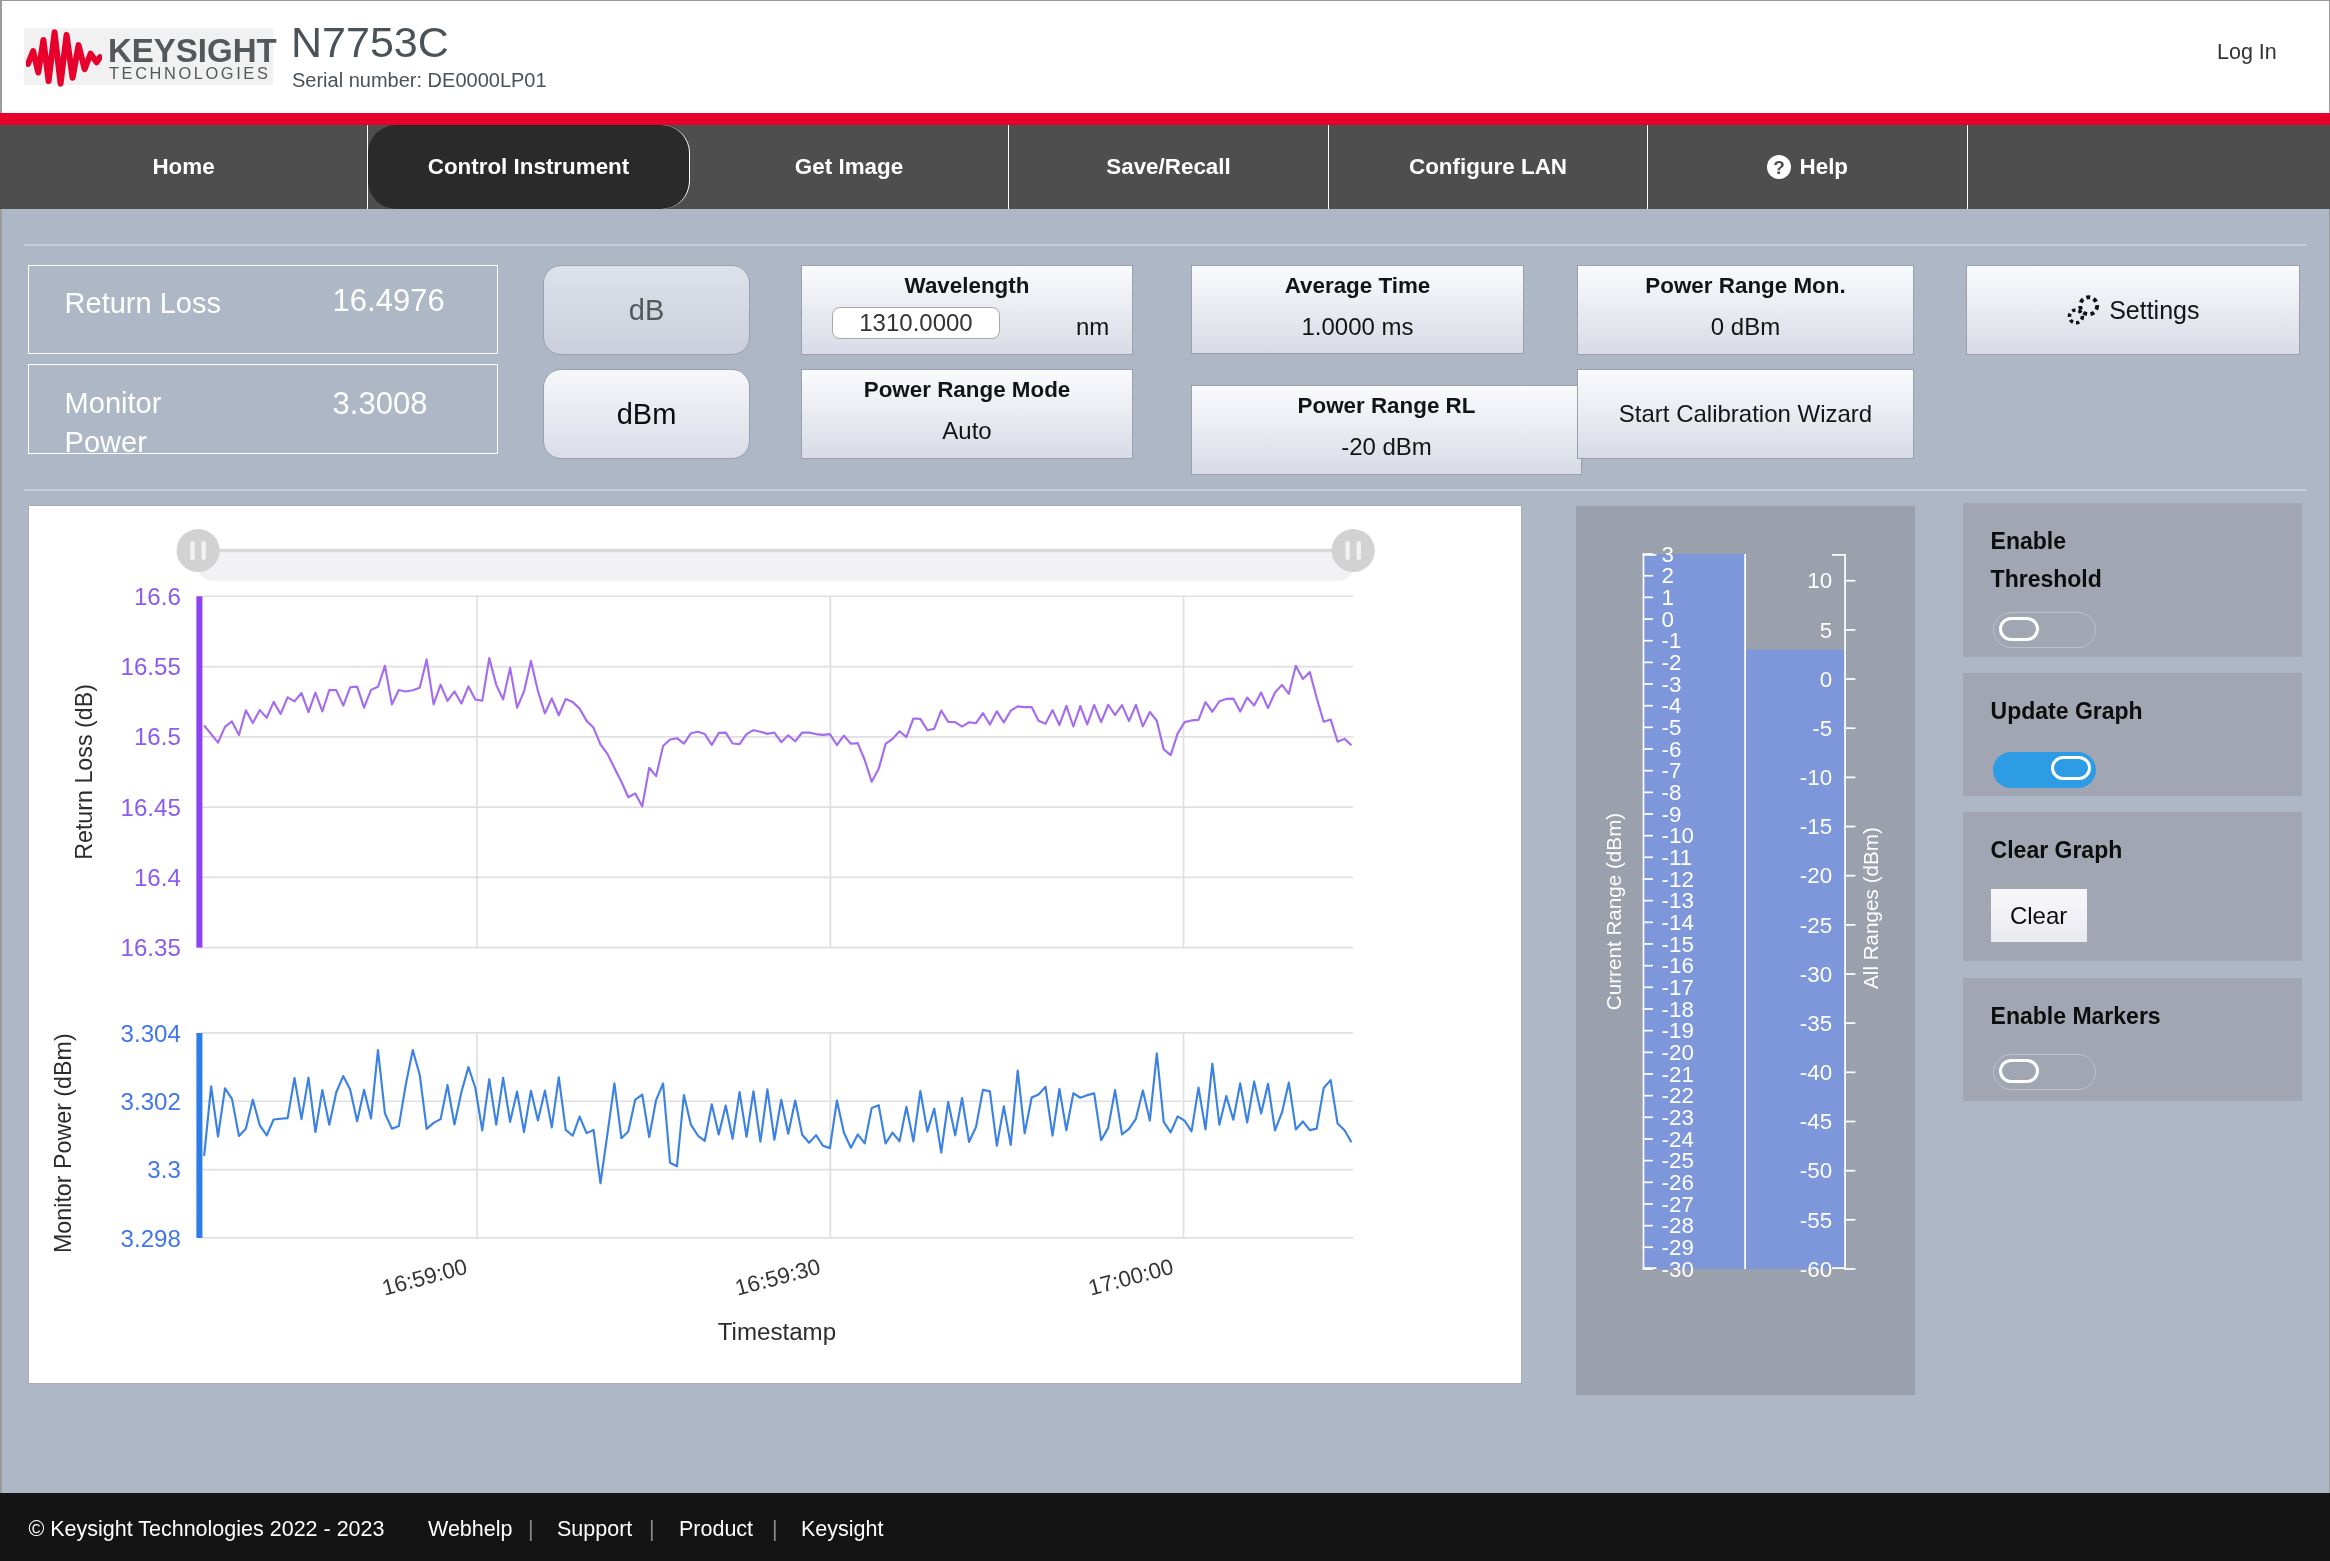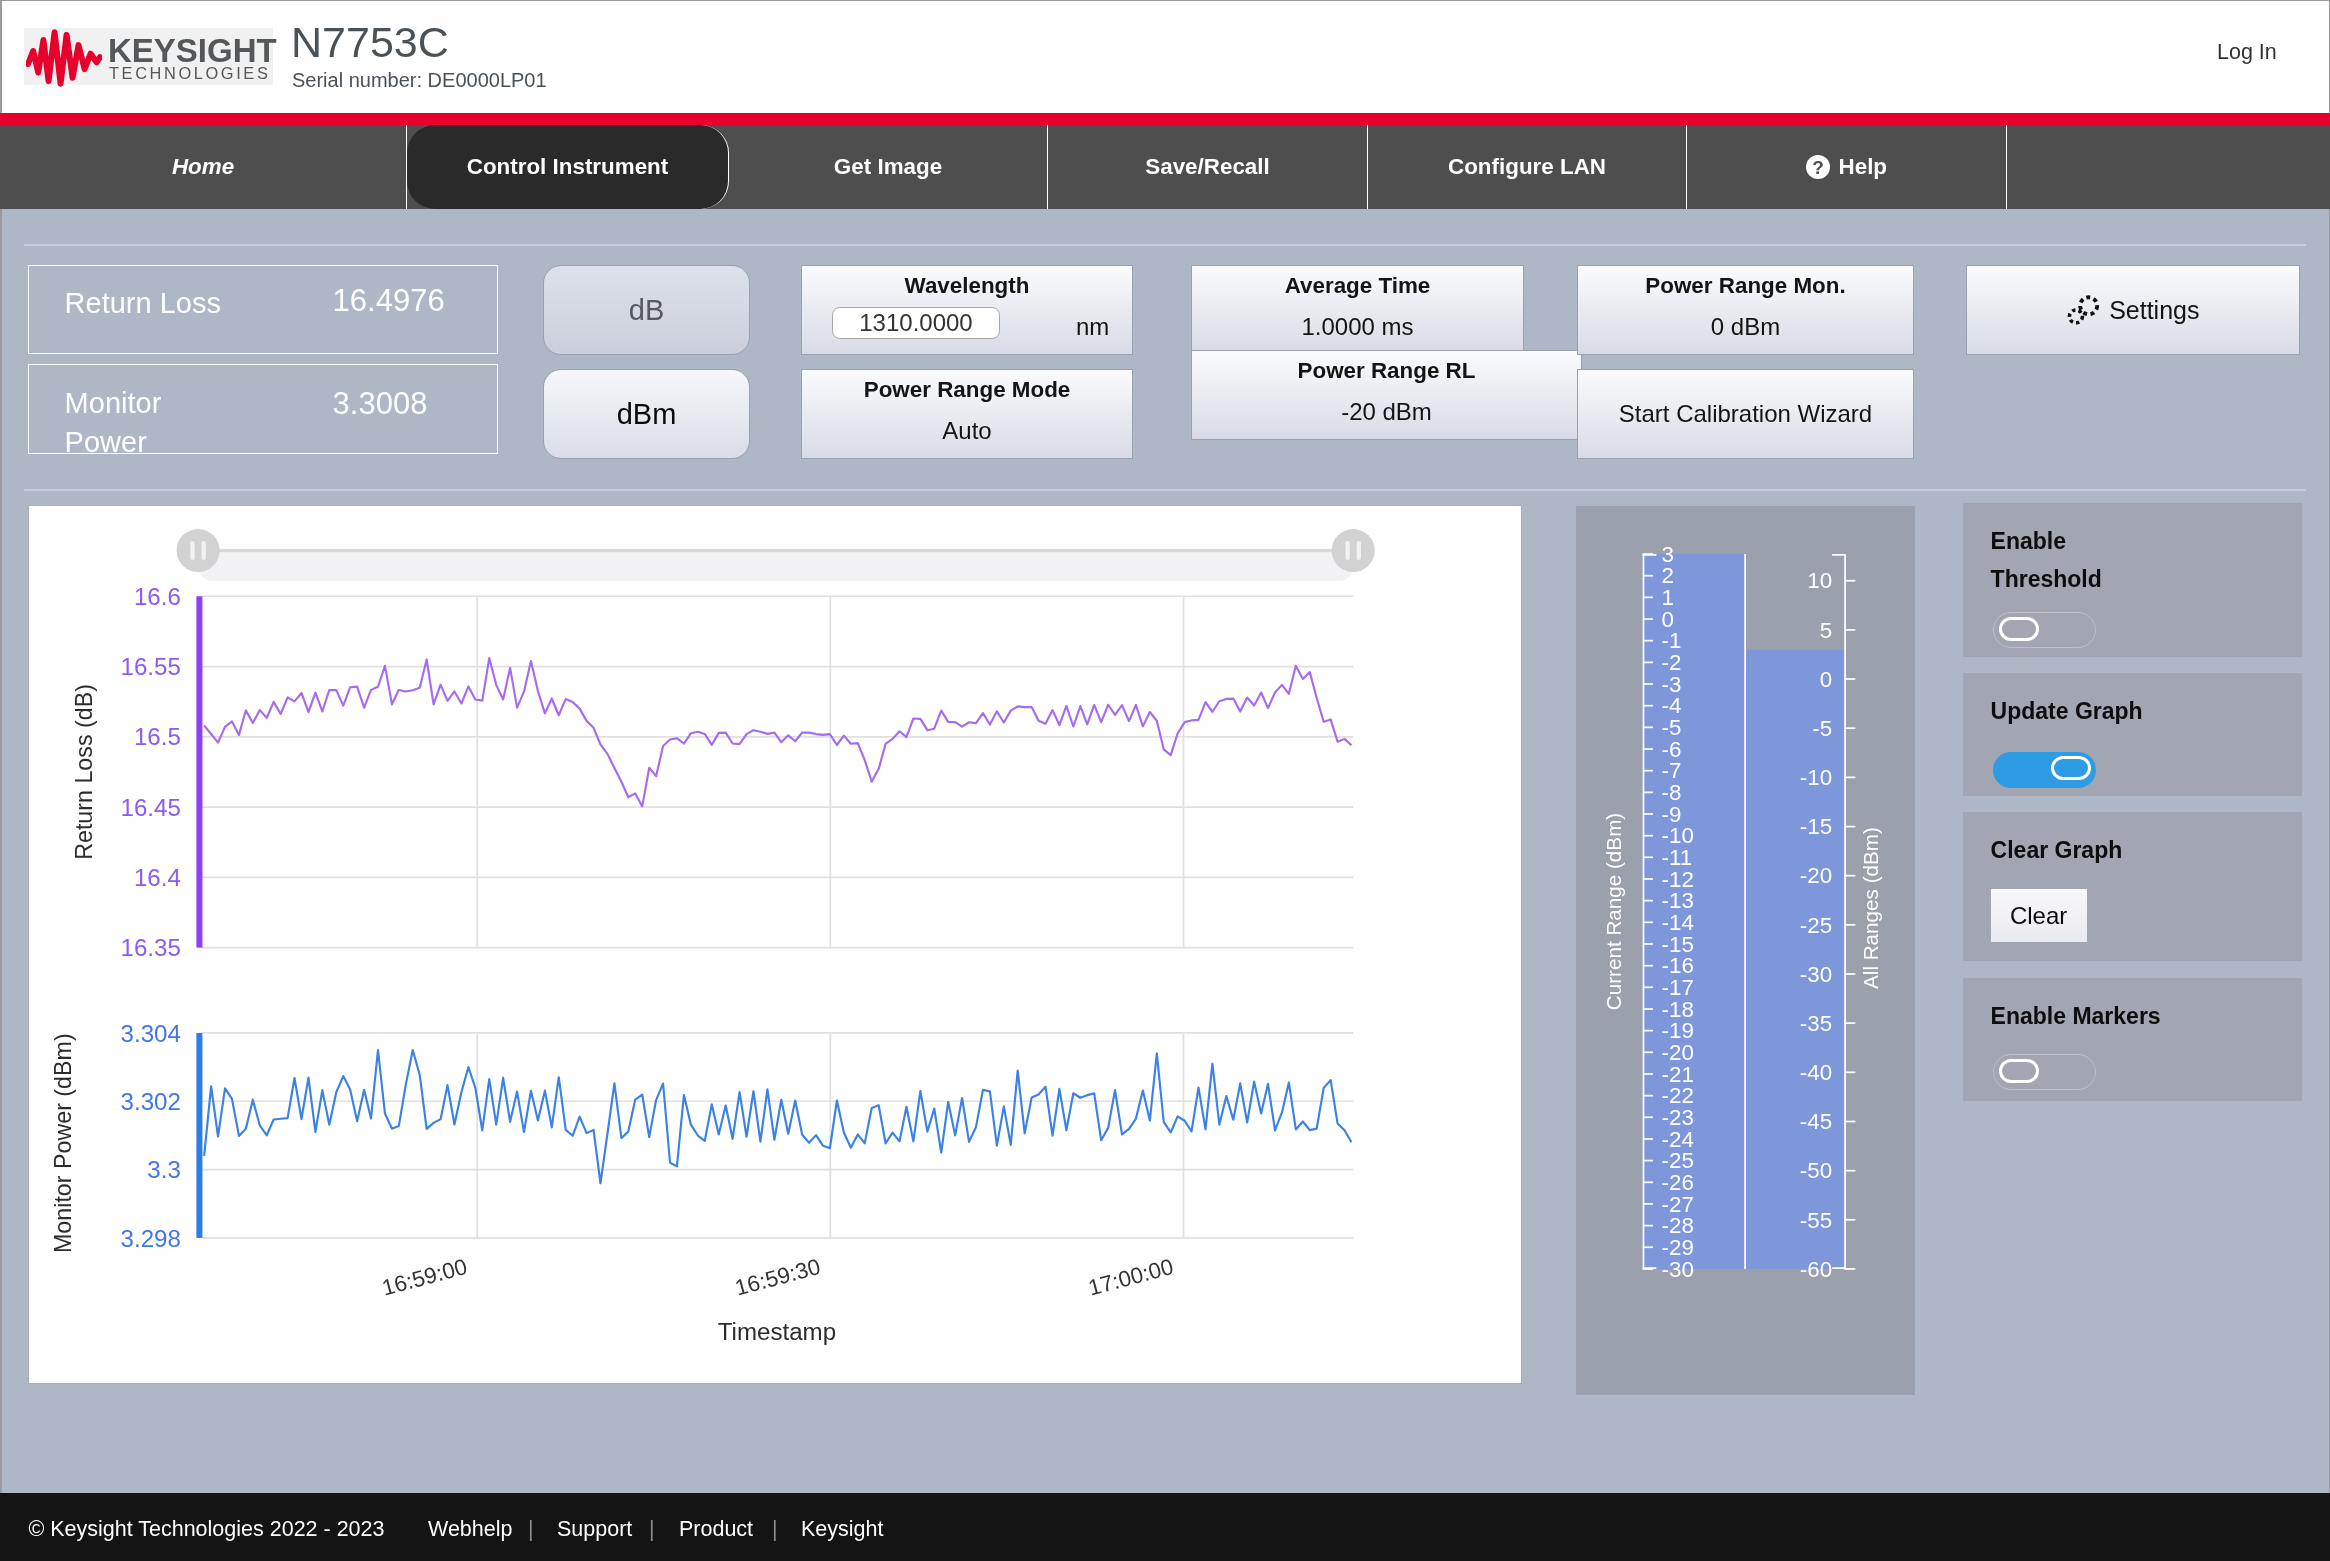--- a/index.html
+++ b/index.html
@@ -31,21 +31,21 @@
 #btndb  { top:265px; height:90px; background:linear-gradient(#dde1ea,#cacfdb); color:#55595e; font-size:29px; }
 #btndbm { top:369px; height:90px; background:linear-gradient(#f6f7fb,#dadde8); color:#0a0a0a; font-size:29px; }
 .panel { background:linear-gradient(#fafbfd,#d8dbe6); color:#141414; text-align:center; }
 .ptitle { position:absolute; left:0; right:0; top:6.9px; font-weight:bold; font-size:22.4px; }
 .pval { position:absolute; left:0; right:0; top:47px; font-size:24px; }
 #wav { left:801px; top:265px; width:332px; height:90px; }
 #wavin { position:absolute; left:30px; top:41px; width:168px; height:32px; background:#fff; border:1.7px solid #a7a7a7; border-radius:7.8px; font-size:24px; color:#333; text-align:center; line-height:29px; }
 #wavnm { position:absolute; left:248px; top:47px; font-size:24px;margin-left:26px; }
 #prm { left:801px; top:369px; width:332px; height:90px; }
 #avg { left:1191px; top:265px; width:333px; height:89px; }
-#prl { left:1191px; top:350px; width:391px; height:90px;padding-left:24px; }
+#prl { left:1191px; top:385px; width:391px; height:90px;padding-left:24px; }
 #pmon { left:1577px; top:265px; width:337px; height:90px; }
 #wiz { left:1577px; top:369px; width:337px; height:90px; display:flex; align-items:center; justify-content:center; font-size:24px; }
 #set { left:1966px; top:265px; width:334px; height:90px; display:flex; align-items:center; justify-content:center; font-size:25px; }
 
 #chart { left:27.6px; top:505px; width:1494px; height:879px; background:#fff; border:1.7px solid #a9adb4; }
 #gauge { left:1576px; top:506px; width:339px; height:889px; background:#9aa0ac; }
 
 .tp { left:1963px; width:339px; background:#a1a6b2; color:#0d0d0d; }
 .tpt { position:absolute; left:27.6px; top:19px; font-size:23px; font-weight:bold; line-height:38px; }
 #tp1 { top:503px; height:154px; }
@@ -83,21 +83,21 @@
     <polyline points="2,42 8,27 14,52 20,14 26,62 33,5 40,65 47,8 54,58 61,20 68,48 75,30 82,40 86,34" fill="none" stroke="#e8002d" stroke-width="7" stroke-linejoin="round" stroke-linecap="round"></polyline>
   </svg>
   <div class="abs" id="kstxt">KEYSIGHT</div>
   <div class="abs" id="tech">TECHNOLOGIES</div>
   <div class="abs" id="model">N7753C</div>
   <div class="abs" id="serial">Serial number: DE0000LP01</div>
   <div class="abs" id="login">Log In</div>
 
   <div class="abs" id="redbar"></div>
   <div class="abs" id="nav">
-    <div class="tab" style="width:407px;font-style:italic;">Home</div>
+    <div class="tab" style="width:368px;">Home</div>
     <div class="tab active" style="width:322px;border-radius:28px;">Control Instrument</div>
     <div class="tab" style="width:319px;">Get Image</div>
     <div class="tab" style="width:320px;">Save/Recall</div>
     <div class="tab" style="width:319px;">Configure LAN</div>
     <div class="tab" style="width:320px;"><span id="helpico">?</span>Help</div>
   </div>
 
   <div class="abs hr" style="top:244px;"></div>
   <div class="abs hr" style="top:489px;"></div>
 

